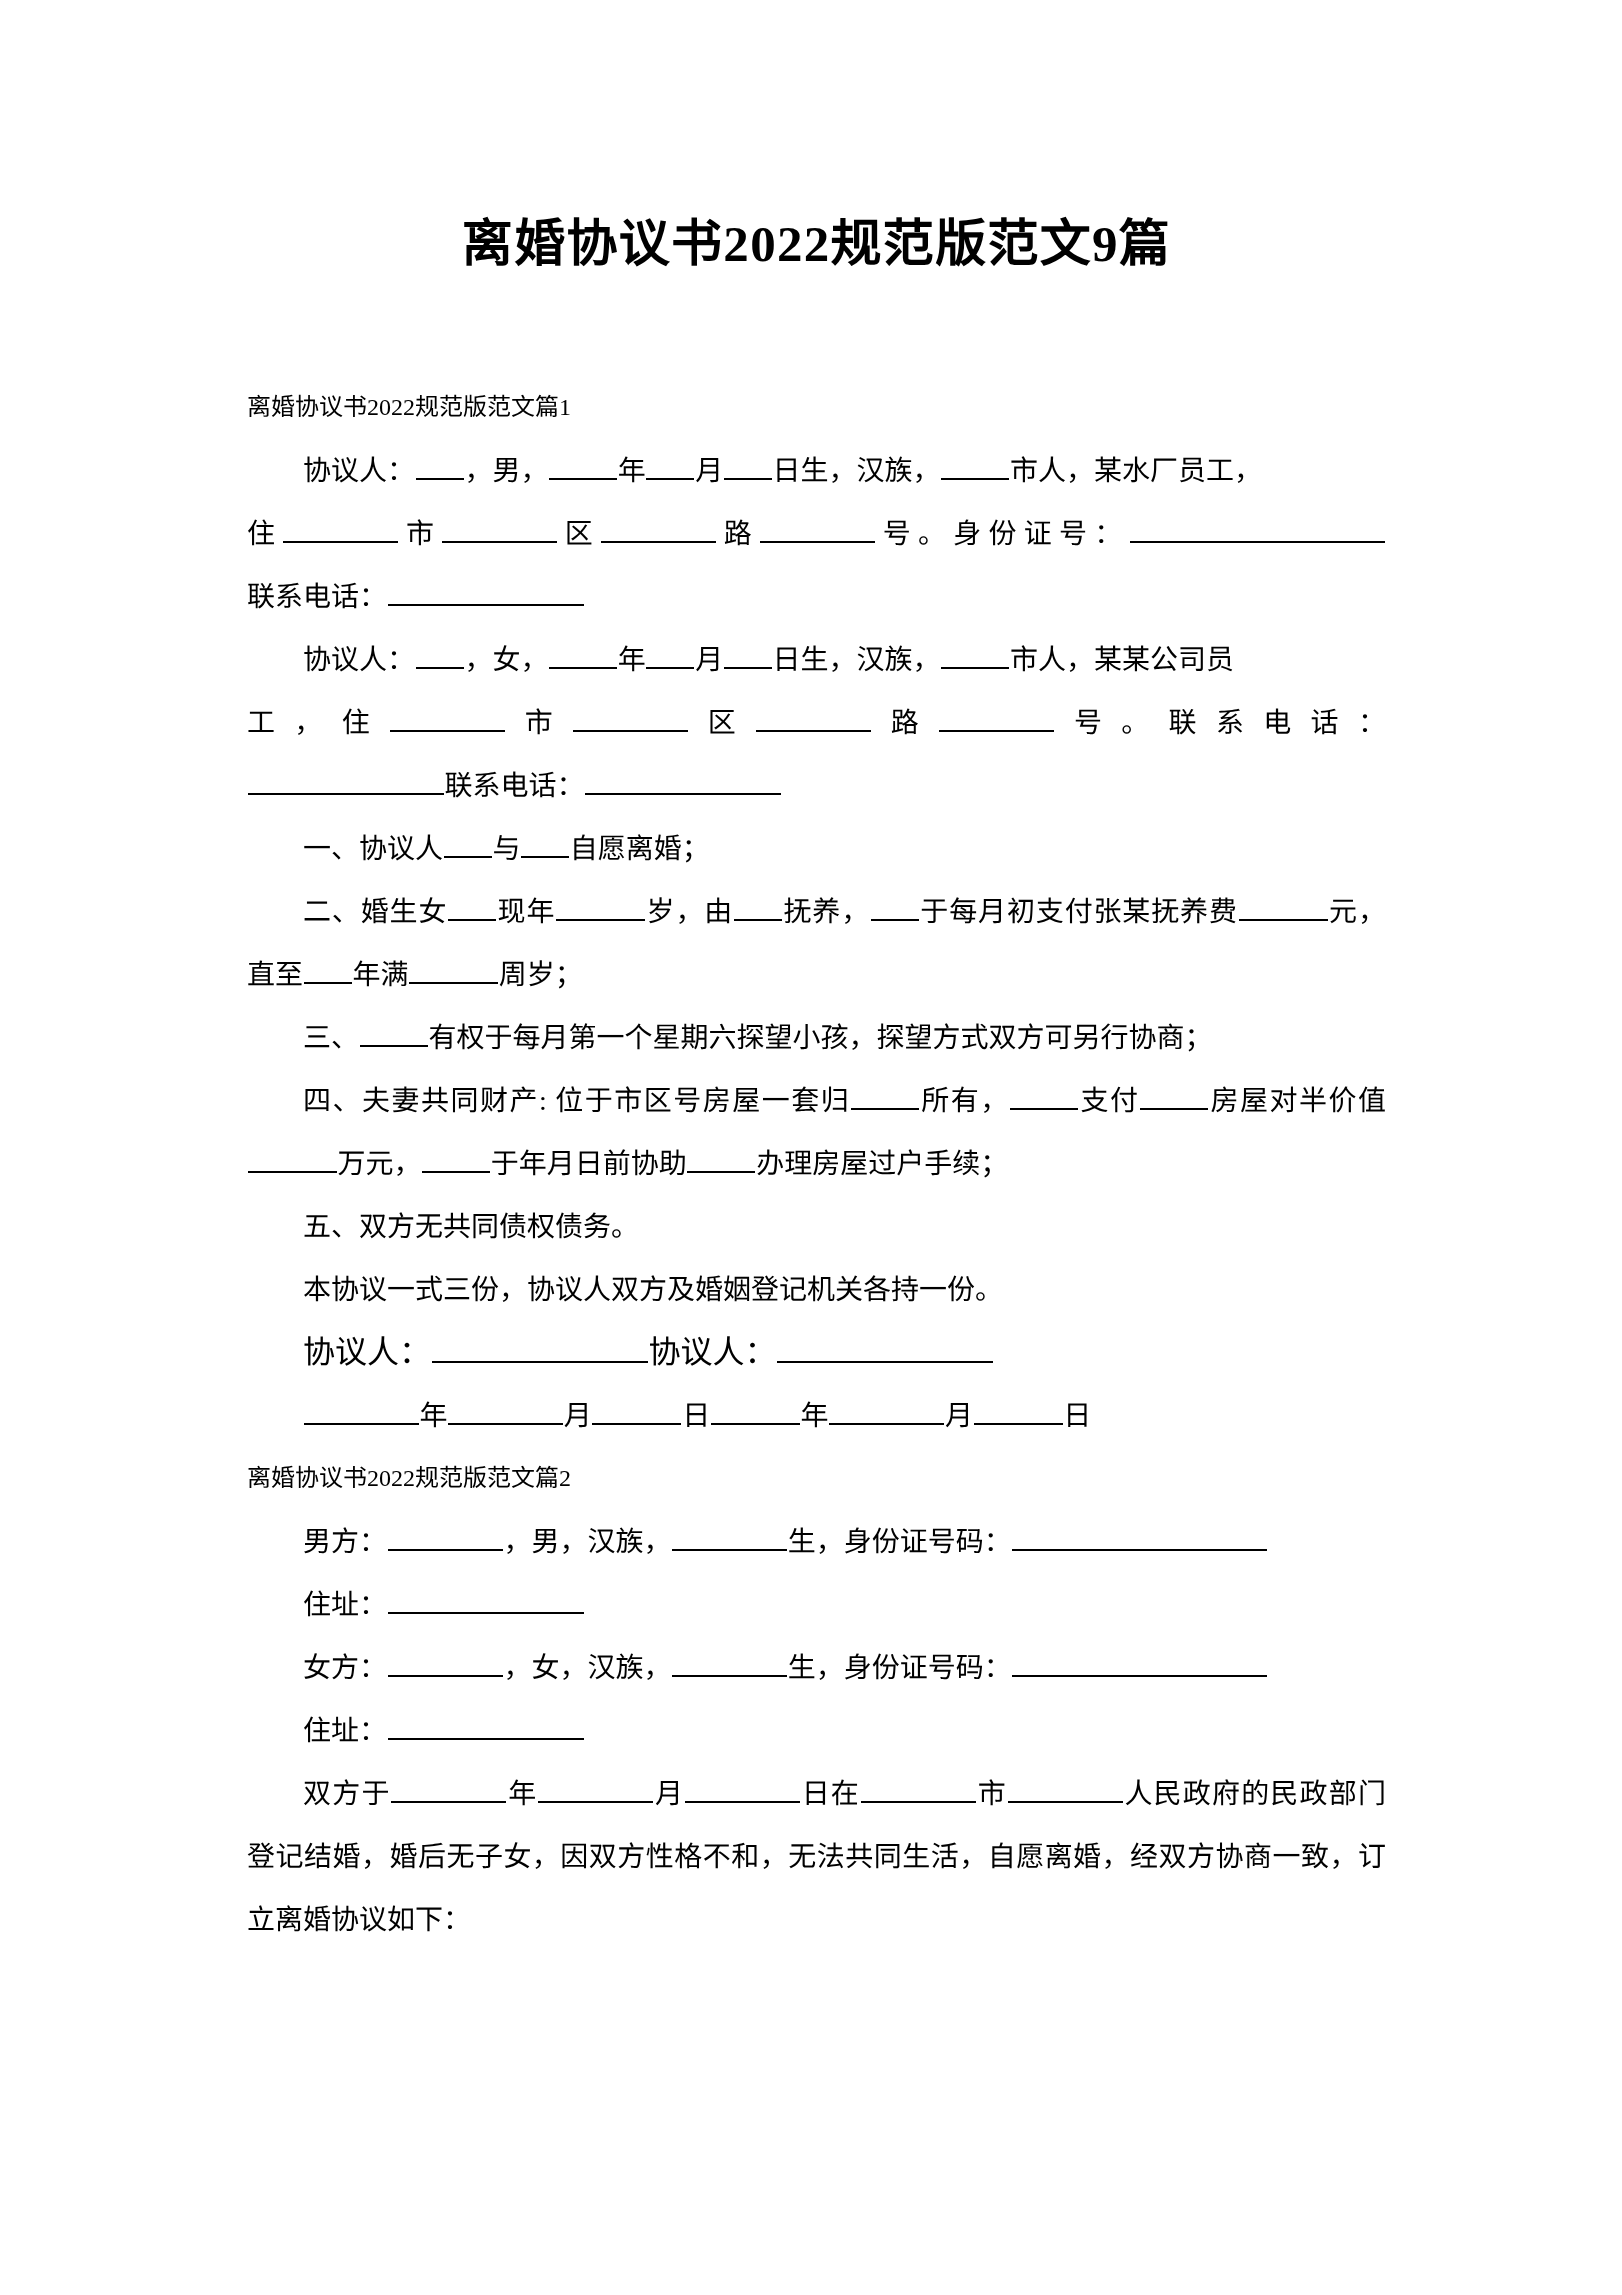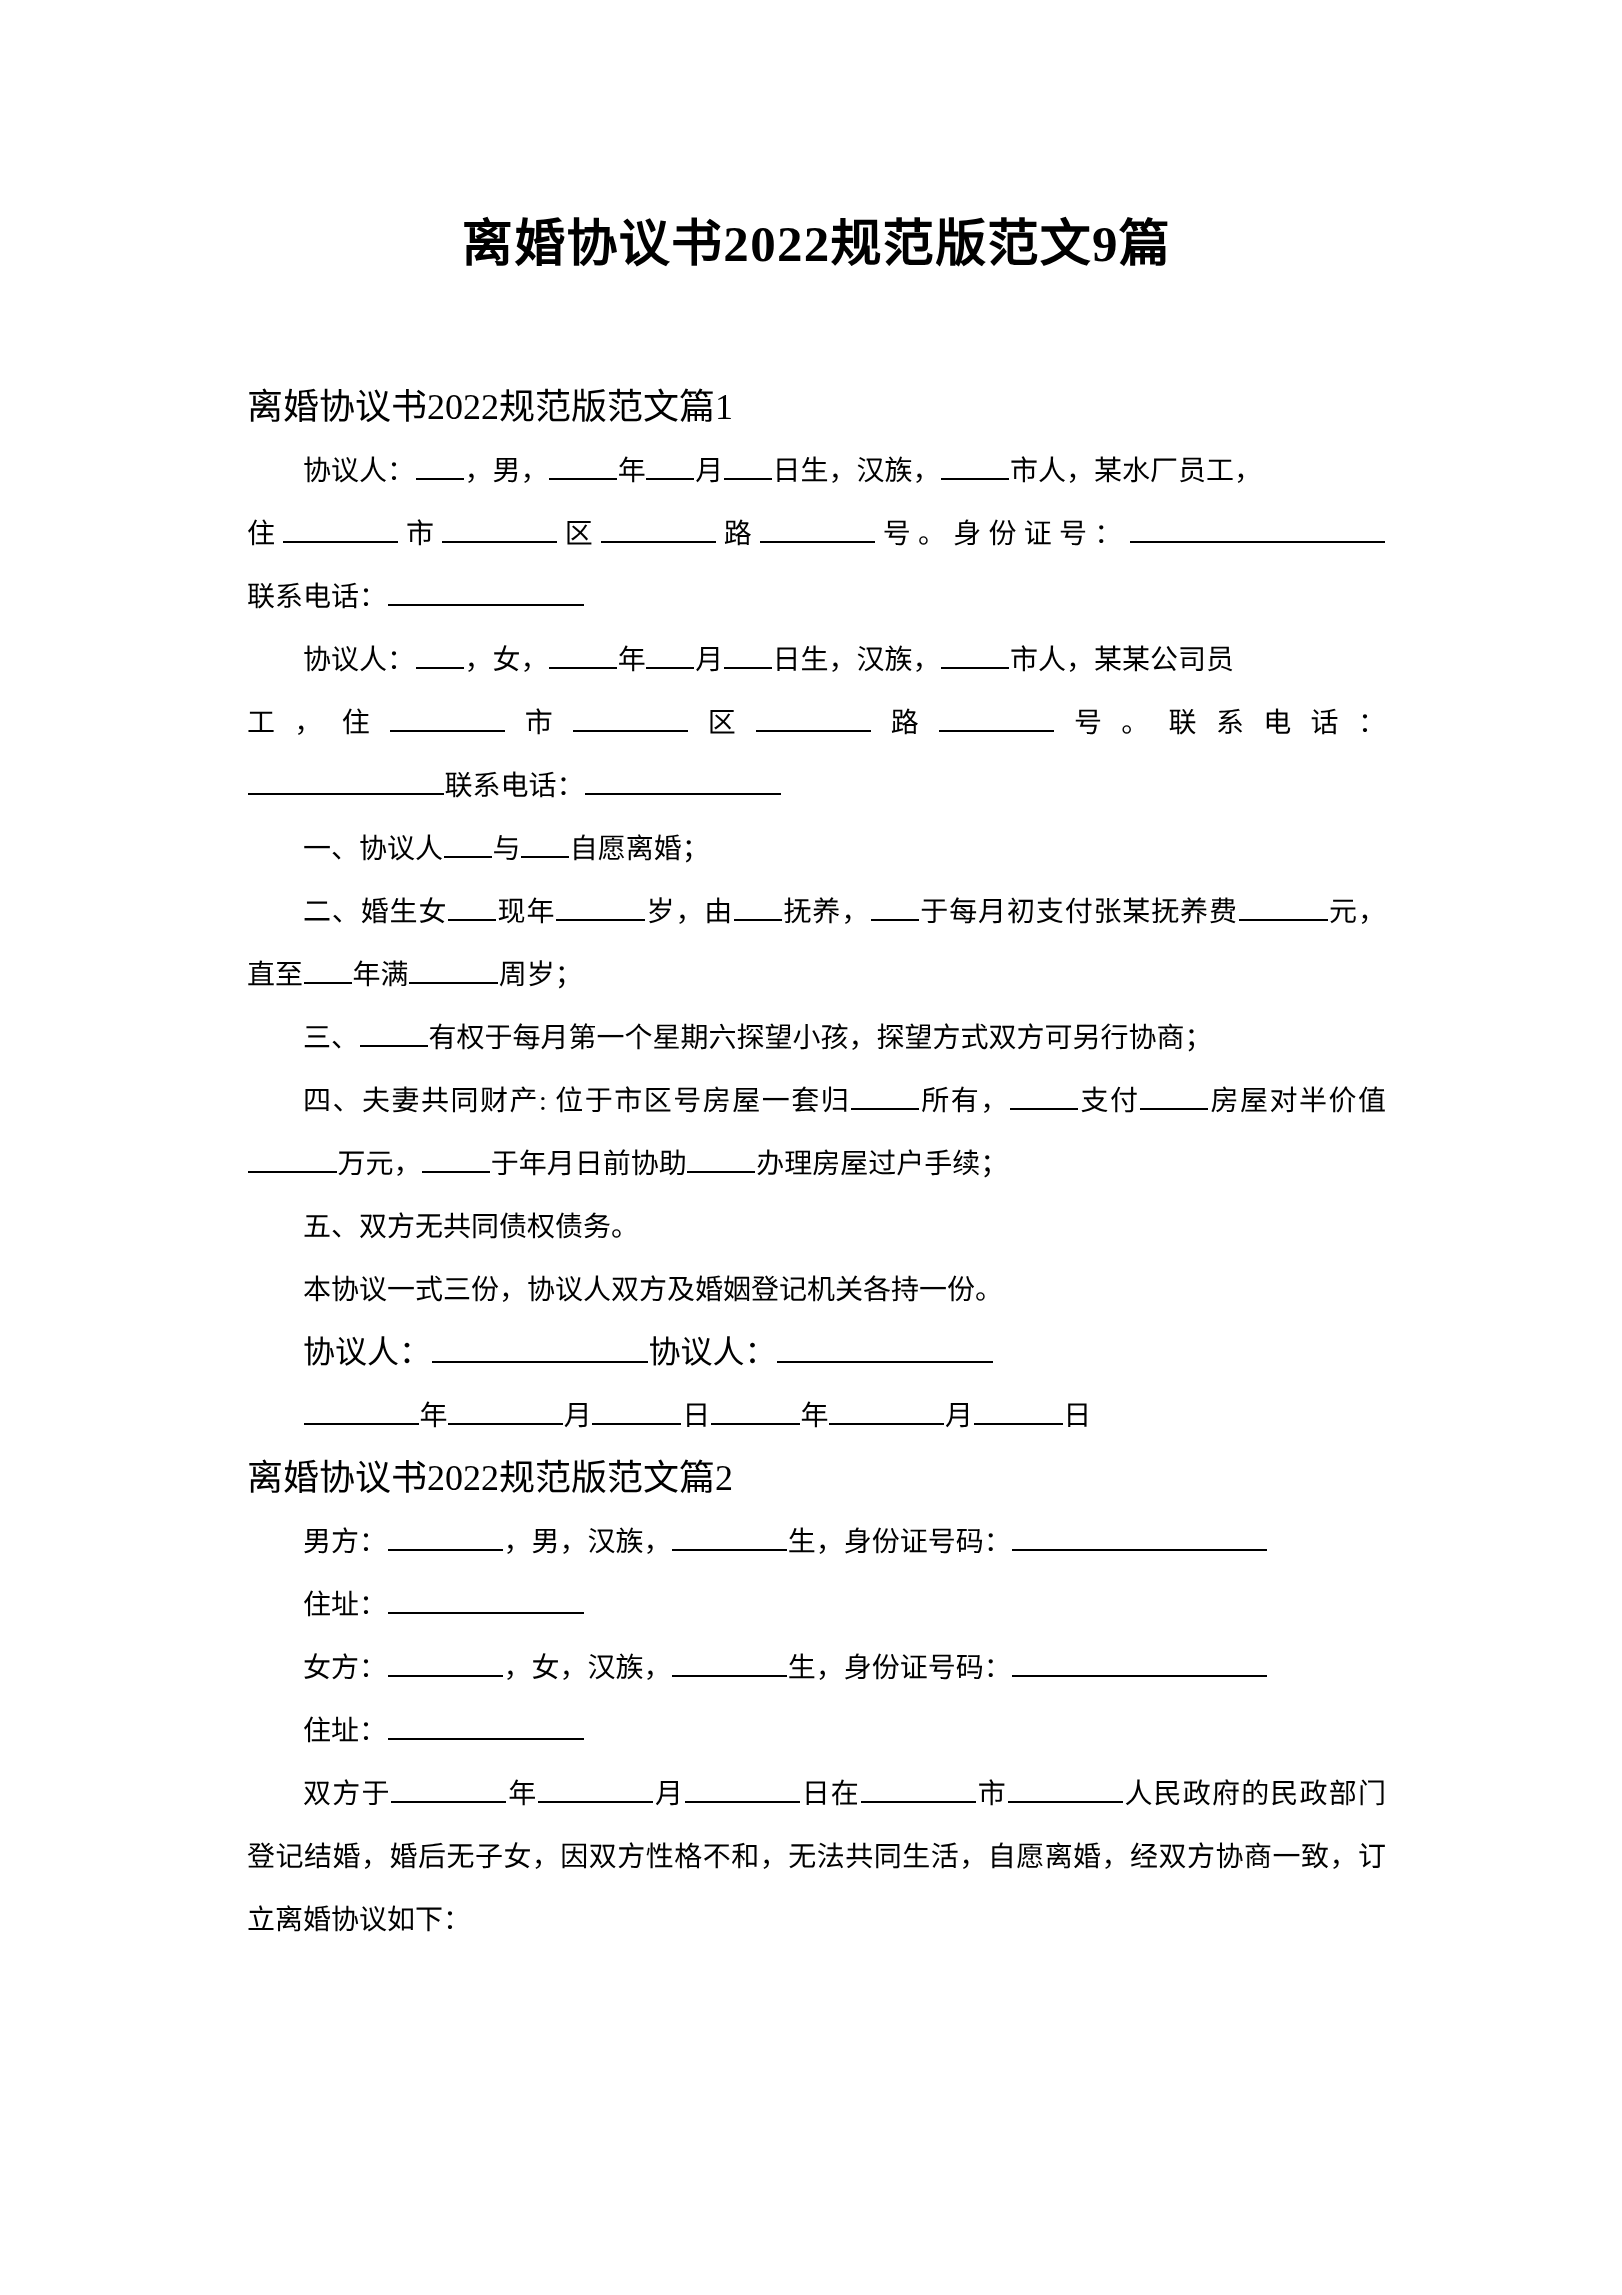--- a/index.html
+++ b/index.html
@@ -44,21 +44,21 @@
     font-size: 28px;
     line-height: 63px;
     margin: 0;
     text-align: justify;
     text-justify: inter-ident;
     text-align-last: left;
     word-break: break-all;
     font-family: Liberation Serif, serif;
   }
   .sec-head {
-    font-size: 36px;
+    font-size: 24px;
     line-height: 63px;
     margin: 0;
     text-indent: 0;
     white-space: nowrap;
   }
   .indent { text-indent: 56px; }
 
   .gap-before-first { margin-top: 99px; }
 
   

